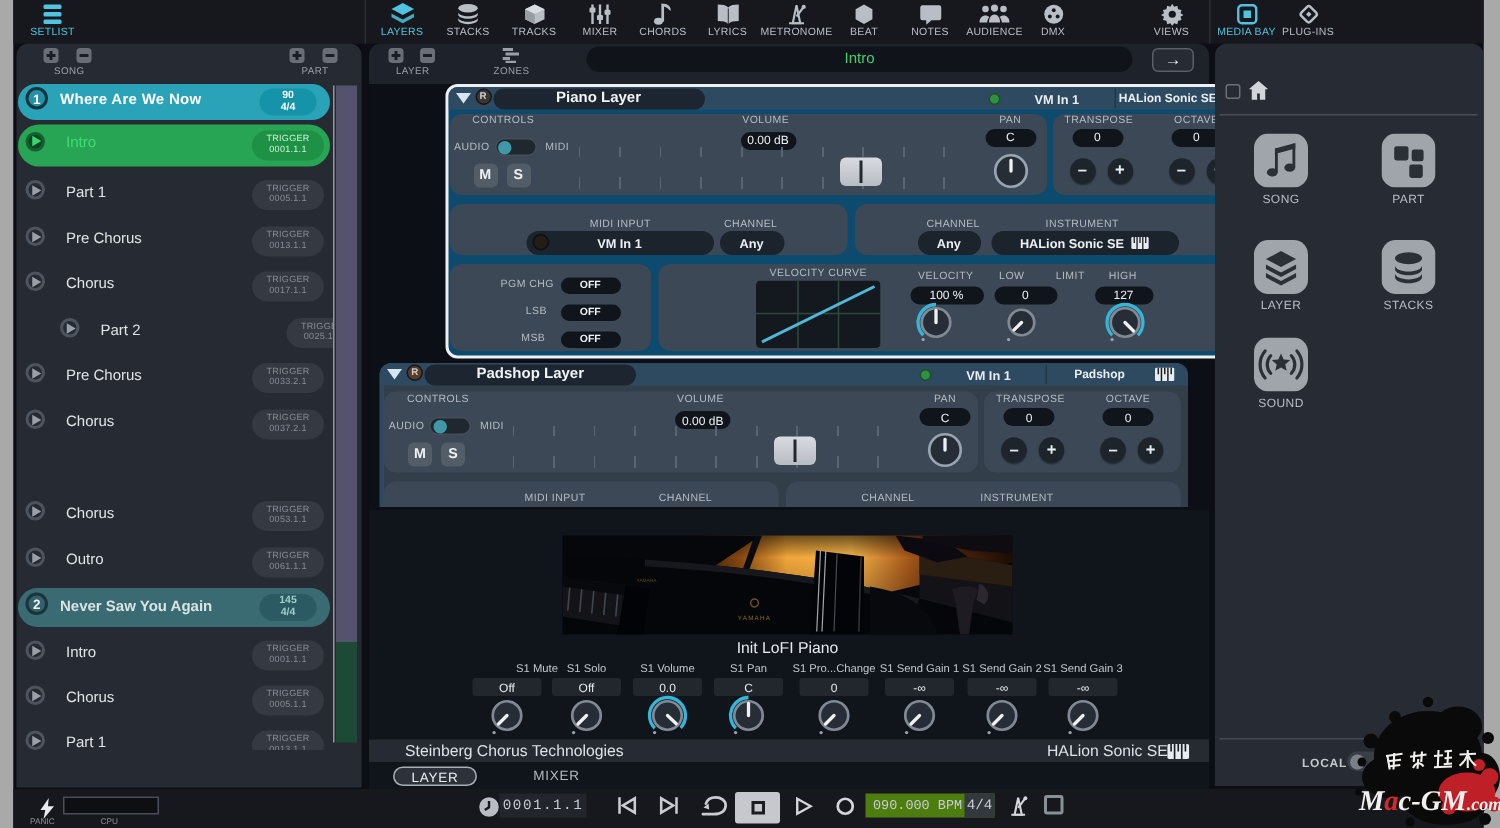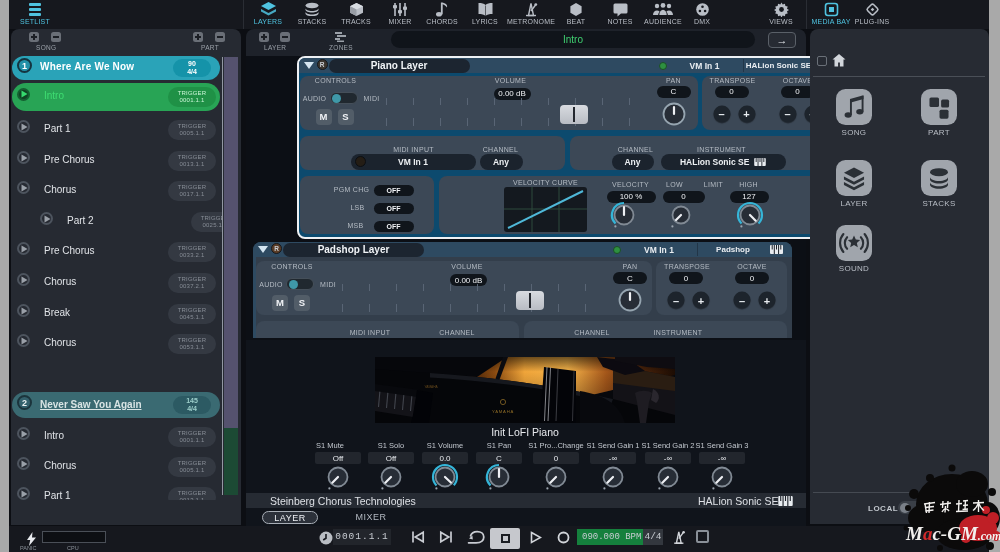--- a/index.html
+++ b/index.html
@@ -322,48 +322,48 @@
           <svg width="8" height="8" viewBox="0 0 8 8">
             <path d="M1.5 0.5l6 3.5-6 3.5z" fill="#9aa0a8"></path>
           </svg>
         </div>
         <div class="pl">Chorus</div>
         <div class="trig">
           <span>TRIGGER</span>
           <span>0037.2.1</span>
         </div>
       </div>
-<div class="row" style="top:245px;">
-        <div class="pc">
-          <svg width="8" height="8" viewBox="0 0 8 8">
-            <path d="M1.5 0.5l6 3.5-6 3.5z" fill="#9aa0a8"></path>
-          </svg>
-        </div>
-        <div class="pl">Break</div>
-        <div class="trig">
-          <span>TRIGGER</span>
-          <span>0045.1.1</span>
-        </div>
-      </div>
 <div class="row" style="top:275px;">
         <div class="pc">
           <svg width="8" height="8" viewBox="0 0 8 8">
             <path d="M1.5 0.5l6 3.5-6 3.5z" fill="#9aa0a8"></path>
           </svg>
         </div>
         <div class="pl">Chorus</div>
         <div class="trig">
           <span>TRIGGER</span>
           <span>0053.1.1</span>
+        </div>
+      </div>
+<div class="row" style="top:306px;">
+        <div class="pc">
+          <svg width="8" height="8" viewBox="0 0 8 8">
+            <path d="M1.5 0.5l6 3.5-6 3.5z" fill="#9aa0a8"></path>
+          </svg>
+        </div>
+        <div class="pl">Outro</div>
+        <div class="trig">
+          <span>TRIGGER</span>
+          <span>0061.1.1</span>
         </div>
       </div>
 
   <div class="abs" style="left:0;top:337px;width:208px;height:26px;background:#3a6a72;border-radius:13px;">
     <div class="abs" style="left:5px;top:3px;width:15px;height:15px;border-radius:50%;border:2.5px solid #1b343c;background:#34616c;color:#e9f1f1;font-weight:bold;font-size:9px;display:flex;align-items:center;justify-content:center;">2</div>
-    <div class="abs" style="left:28px;top:7px;color:#d8e4e4;font-weight:bold;font-size:10px;text-decoration:underline;">Never Saw You Again</div>
+    <div class="abs" style="left:28px;top:7px;color:#d8e4e4;font-weight:bold;font-size:10px;">Never Saw You Again</div>
     <div class="abs" style="left:161px;top:4px;width:38px;height:18px;background:#2c5a63;border-radius:9px;color:#9dcfcb;font-weight:bold;font-size:7px;display:flex;flex-direction:column;align-items:center;justify-content:center;line-height:8px;">
       <span>145</span>
           <span>4/4</span>
         </div>
   </div>
 <div class="row" style="top:368px;">
         <div class="pc">
           <svg width="8" height="8" viewBox="0 0 8 8">
             <path d="M1.5 0.5l6 3.5-6 3.5z" fill="#9aa0a8"></path>
           </svg>
@@ -648,21 +648,21 @@
           </g>
       <line x1="183" y1="12" x2="181" y2="64" stroke="#4a4b52" stroke-width="0.8"></line>
       <line x1="199" y1="14" x2="197.5" y2="64" stroke="#33343a" stroke-width="1"></line>
       <path d="M205 34 C228 38 244 46 250 66 L205 66 Z" fill="#08090d"></path>
       <path d="M260 36 c5 -3 13 -3 17 0 l-3 9 -3 21 -6 0 -3 -21 z" fill="#1e1c22"></path>
       <path d="M278 32 a11 9 0 013 14 l-5 -3 z" fill="#2a272e"></path>
       <path d="M240 0 h60 v12 l-28 -2 -32 -6 z" fill="#0e0c11"></path>
     </svg>
     <div class="abs" style="left:129px;top:86px;width:300px;text-align:center;color:#e8eaee;font-size:10.5px;">Init LoFI Piano</div>
 
-    <div class="klabel" style="left:76px;top:101px;padding-left:16px;">S1 Mute</div>
+    <div class="klabel" style="left:104px;top:101px;padding-left:16px;">S1 Mute</div>
     <div class="klabel" style="left:145px;top:101px;">S1 Solo</div>
     <div class="klabel" style="left:199px;top:101px;">S1 Volume</div>
     <div class="klabel" style="left:253px;top:101px;">S1 Pan</div>
     <div class="klabel" style="left:310px;top:101px;">S1 Pro...Change</div>
     <div class="klabel" style="left:367px;top:101px;">S1 Send Gain 1</div>
     <div class="klabel" style="left:422px;top:101px;">S1 Send Gain 2</div>
     <div class="klabel" style="left:476px;top:101px;">S1 Send Gain 3</div>
     <div class="kbox" style="left:92px;top:112px;">Off</div>
     <div class="kbox" style="left:145px;top:112px;">Off</div>
     <div class="kbox" style="left:199px;top:112px;">0.0</div>
@@ -837,21 +837,21 @@
       </svg>
   <div class="abs" style="left:481px;top:2px;width:30px;height:21px;background:#c6c8cd;border-radius:2px;">
     <div class="abs" style="left:10.5px;top:5.5px;width:9px;height:9px;border:2px solid #1a1d22;"></div>
       </div>
   <svg class="abs" style="left:521px;top:5px;" width="12" height="13" viewBox="0 0 12 13">
         <path d="M1.5 1.5l9 5-9 5z" fill="none" stroke="#d2d5da" stroke-width="1.6"></path>
       </svg>
   <svg class="abs" style="left:548px;top:5px;" width="13" height="13" viewBox="0 0 13 13">
         <circle cx="6.5" cy="6.5" r="5" fill="none" stroke="#d2d5da" stroke-width="1.8"></circle>
       </svg>
-  <div class="abs" style="left:568px;top:3px;width:86px;height:16px;background:#15803d;color:#c8ccd2;font-family:'Liberation Mono',monospace;font-size:9.5px;line-height:16px;">
+  <div class="abs" style="left:568px;top:3px;width:86px;height:16px;background:#4d7c0f;color:#c8ccd2;font-family:'Liberation Mono',monospace;font-size:9.5px;line-height:16px;">
     <span style="margin-left:5px;font-size:9px;">090.000 BPM</span>
     <span class="abs" style="right:0;top:0;width:20px;height:16px;background:#33373e;text-align:center;">4/4</span></div>
   <svg class="abs" style="left:663px;top:4px;" width="14" height="15" viewBox="0 0 14 15">
         <g fill="none" stroke="#d2d5da" stroke-width="1.4">
           <path d="M4.4 13.2L6.8 1.8l2.4 11.4z"></path>
           <path d="M2.2 13.2h9.2"></path>
           <path d="M6.8 8.6l4.4-6"></path>
         </g>
         <circle cx="11.6" cy="2.2" r="1.3" fill="#d2d5da"></circle>
       </svg>

